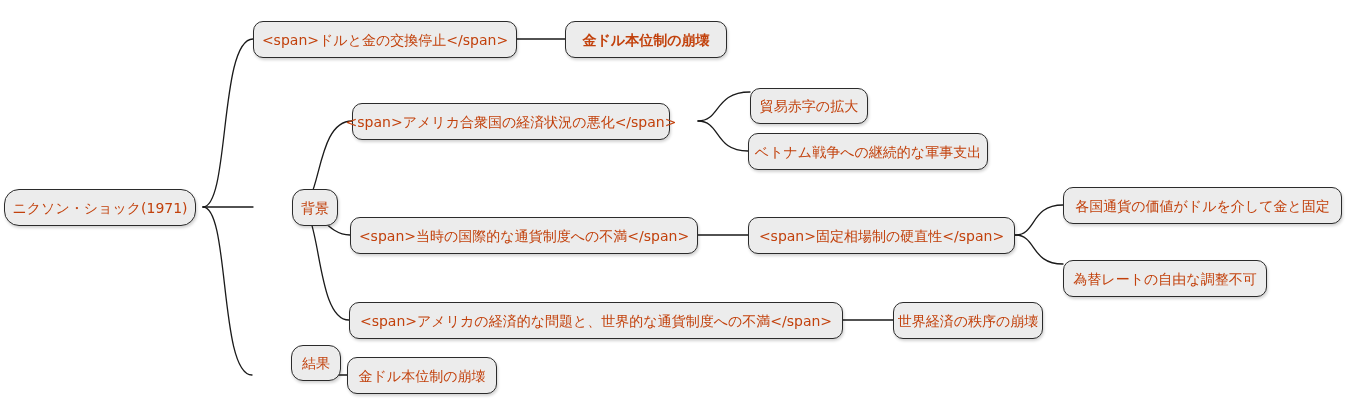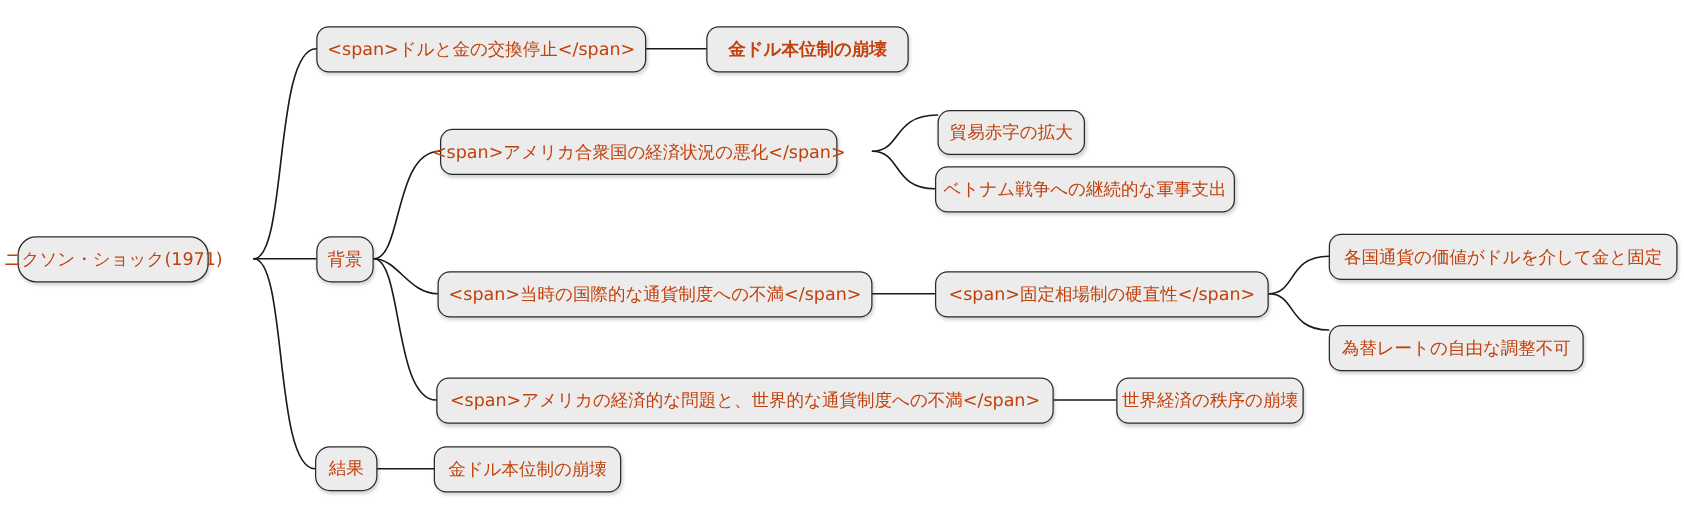--- a/index.html
+++ b/index.html
@@ -36,21 +36,21 @@
     background: #ececec;
     border: 1.7px solid #2b2b2b;
     border-radius: 10px;
     box-shadow: 1px 2px 3px rgba(0,0,0,0.18);
     font-size: 14px;
     line-height: 1;
     color: #c2410c;
     white-space: nowrap;
     text-align: center;
   }
-  .node.rounder { border-radius: 12px; }
+  .node.rounder { border-radius: 12px; margin-left: 39px; }
   .node.root-node { border-radius: 15px; }
 </style>
 </head>
 <body>
 
 <div class="canvas">
 
   <svg class="edge-layer" viewBox="0 0 1347 415" aria-hidden="true">
     <path d="M203,207 C230,207 219,39 253,39"></path>
     <path d="M203,207 L253,207"></path>
@@ -61,21 +61,21 @@
     <path d="M299,207 C322,207 315,320 349,320"></path>
     <path d="M698,121 C721,121 714,92 750,92"></path>
     <path d="M698,121 C721,121 714,151 748,151"></path>
     <path d="M698,235 L748,235"></path>
     <path d="M1015,235 C1037,235 1030,205 1063,205"></path>
     <path d="M1015,235 C1037,235 1030,264 1063,264"></path>
     <path d="M843,320 L893,320"></path>
     <path d="M302,375 L347,375"></path>
   </svg>
 
-  <div class="node root-node" style="left:14px;  top:189px; width:153px; height:37px;">ニクソン・ショック(1971)</div>
+  <div class="node root-node" style="left:4px;  top:189px; width:192px; height:37px;">ニクソン・ショック(1971)</div>
 
   <div class="node" style="left:253px; top:21px;  width:264px; height:37px;">&lt;span&gt;ドルと金の交換停止&lt;/span&gt;</div>
 
   <div class="node" style="left:565px; top:21px;  width:162px; height:37px;font-weight:bold;">金ドル本位制の崩壊</div>
 
   <div class="node rounder" style="left:253px; top:189px; width:46px; height:37px;">背景</div>
 
   <div class="node" style="left:352px; top:103px; width:318px; height:37px;">&lt;span&gt;アメリカ合衆国の経済状況の悪化&lt;/span&gt;</div>
 
   <div class="node" style="left:750px; top:74px;  width:118px; height:36px;margin-top:14px;">貿易赤字の拡大</div>
@@ -87,17 +87,17 @@
   <div class="node" style="left:748px; top:217px; width:267px; height:37px;">&lt;span&gt;固定相場制の硬直性&lt;/span&gt;</div>
 
   <div class="node" style="left:1063px; top:187px; width:279px; height:37px;">各国通貨の価値がドルを介して金と固定</div>
 
   <div class="node" style="left:1063px; top:260px; width:204px; height:37px;">為替レートの自由な調整不可</div>
 
   <div class="node" style="left:349px; top:302px; width:494px; height:37px;">&lt;span&gt;アメリカの経済的な問題と、世界的な通貨制度への不満&lt;/span&gt;</div>
 
   <div class="node" style="left:893px; top:302px; width:150px; height:37px;">世界経済の秩序の崩壊</div>
 
-  <div class="node rounder" style="left:252px; top:357px; width:50px; height:36px;">結果</div>
+  <div class="node rounder" style="left:252px; top:345px; width:50px; height:36px;">結果</div>
 
   <div class="node" style="left:347px; top:357px; width:150px; height:37px;">金ドル本位制の崩壊</div>
 
 </div>
 
 </body></html>

